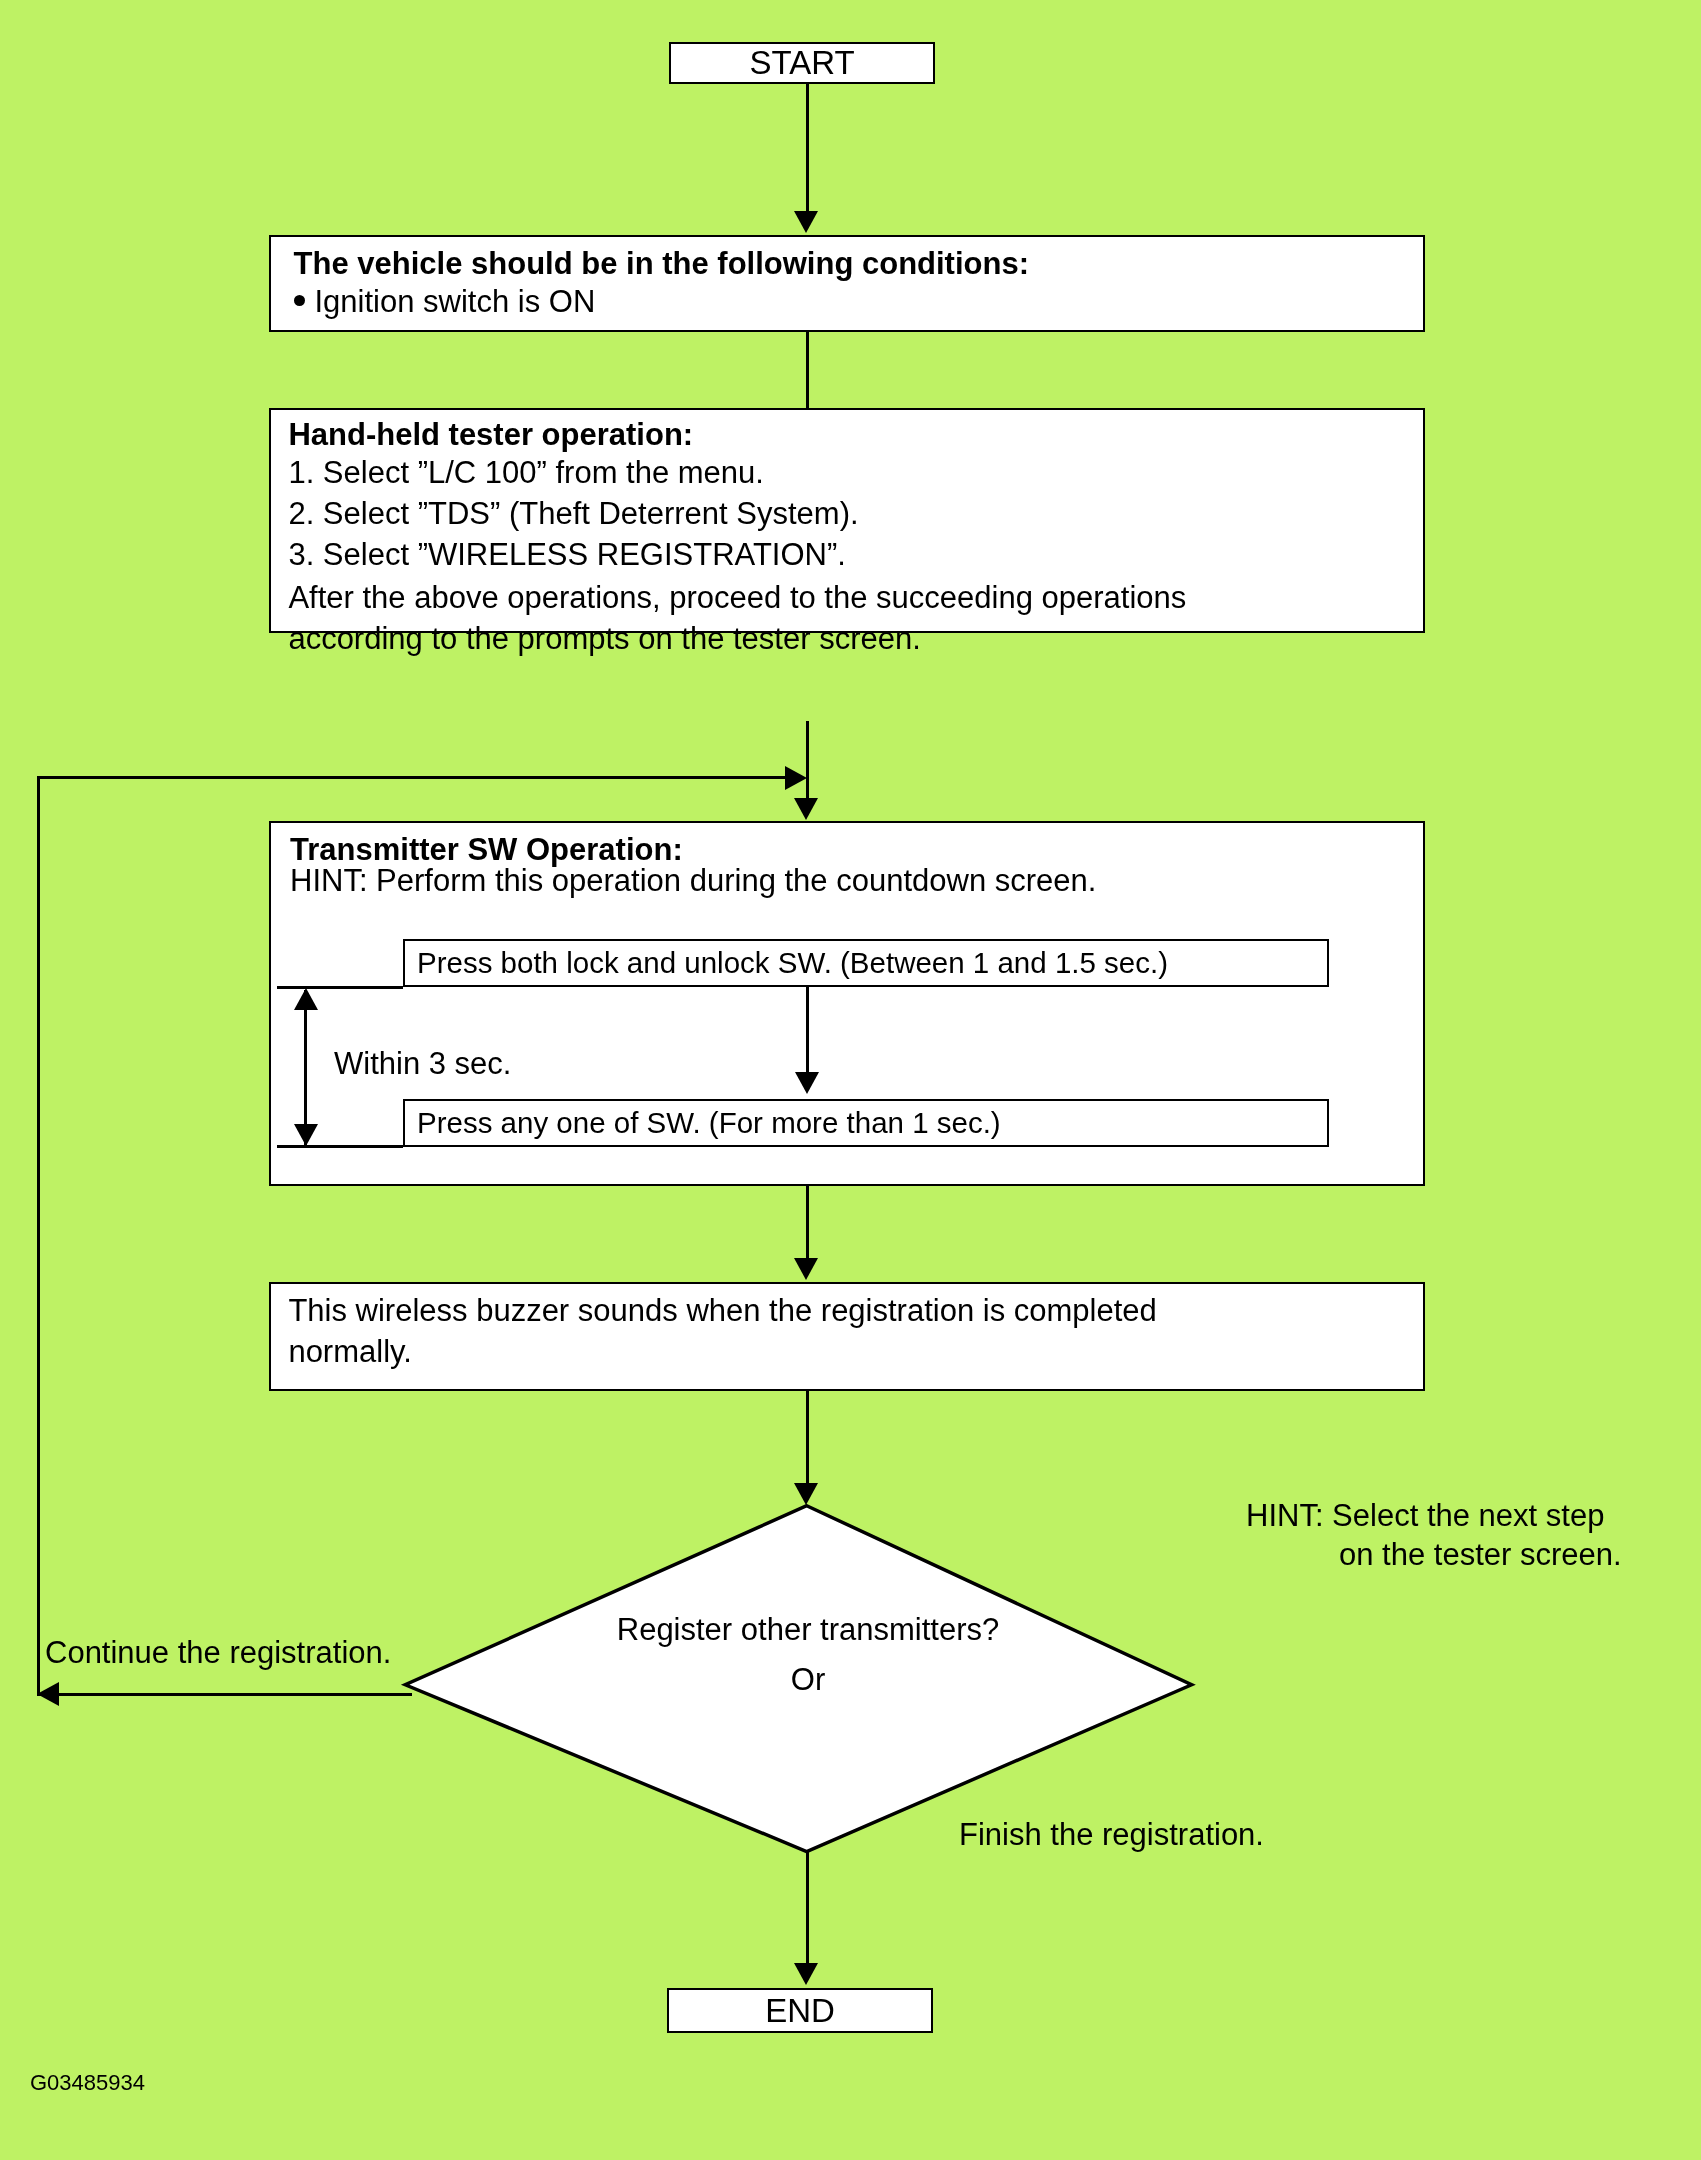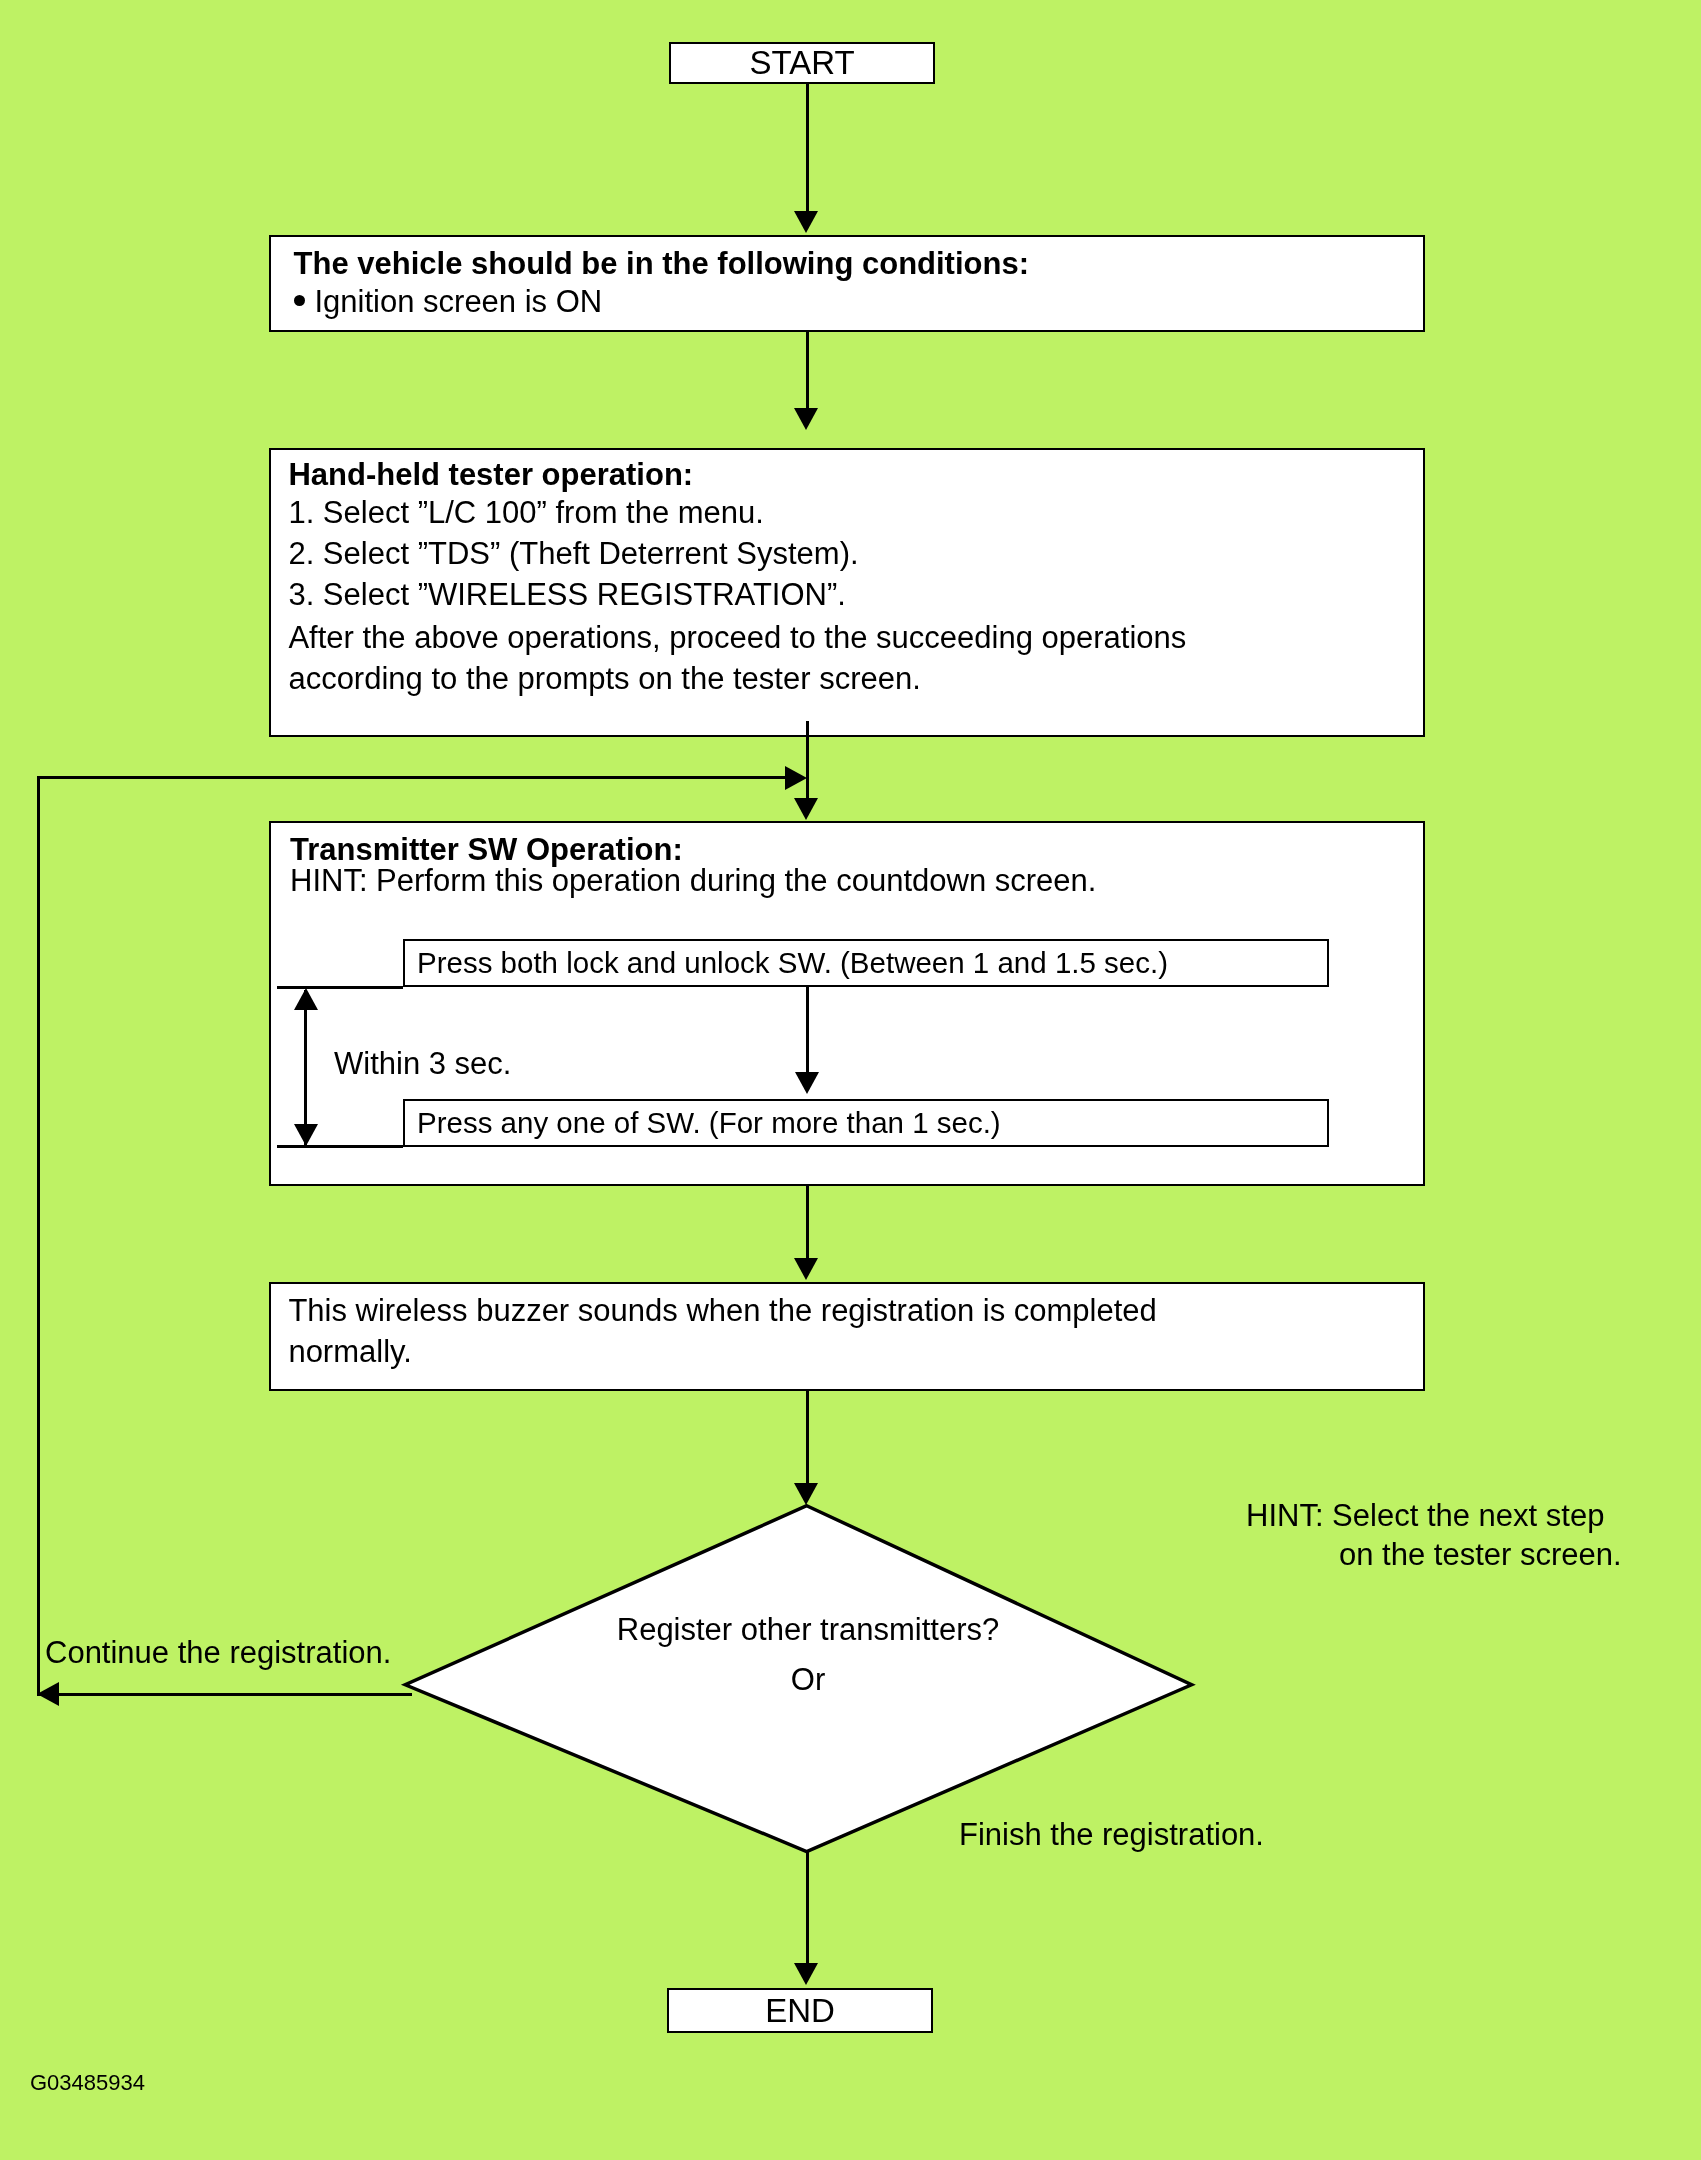--- a/index.html
+++ b/index.html
@@ -126,28 +126,28 @@
     <span class="t-term">START</span>
   </div>
 
   <div class="vline" style="left:806px; top:83px; height:129px;"></div>
   <div class="arrow-down" style="left:794px; top:211px;"></div>
 
   <div class="box" style="left:269px; top:235px; width:1156px; height:97px;">
     <div class="txt t-head" style="left:22.6px; top:8.7px;">The vehicle should be in the following conditions:</div>
     <div class="txt t-body bullet-row" style="left:22.6px; top:47px;">
       <span class="bullet-dot"></span>
-      <span>Ignition screen is ON</span>
+      <span>Ignition switch is ON</span>
     </div>
   </div>
 
   <div class="vline" style="left:806px; top:332px; height:78px;"></div>
   <div class="arrow-down" style="left:794px; top:408px;"></div>
 
-  <div class="box" style="left:269px; top:448px; width:1156px; height:289px;">
+  <div class="box" style="left:269px; top:408px; width:1156px; height:225px;">
     <div class="txt t-head" style="left:17.4px; top:7px;">Hand-held tester operation:</div>
     <div class="txt t-body" style="left:17.4px; top:45px;">1. Select ”L/C 100” from the menu.</div>
     <div class="txt t-body" style="left:17.4px; top:86px;">2. Select ”TDS” (Theft Deterrent System).</div>
     <div class="txt t-body" style="left:17.4px; top:127px;">3. Select ”WIRELESS REGISTRATION”.</div>
     <div class="txt t-body" style="left:17.4px; top:170px;">After the above operations, proceed to the succeeding operations</div>
     <div class="txt t-body" style="left:17.4px; top:211px;">according to the prompts on the tester screen.</div>
   </div>
 
   <div class="vline" style="left:806px; top:721px; height:78px;"></div>
   <div class="arrow-down" style="left:794px; top:798px;"></div>

